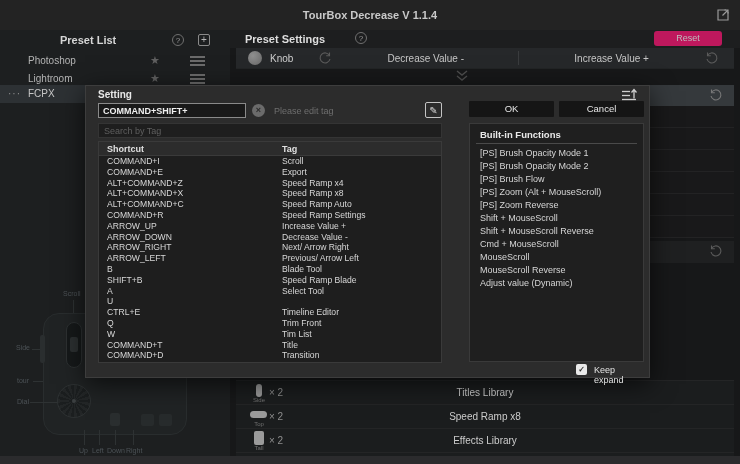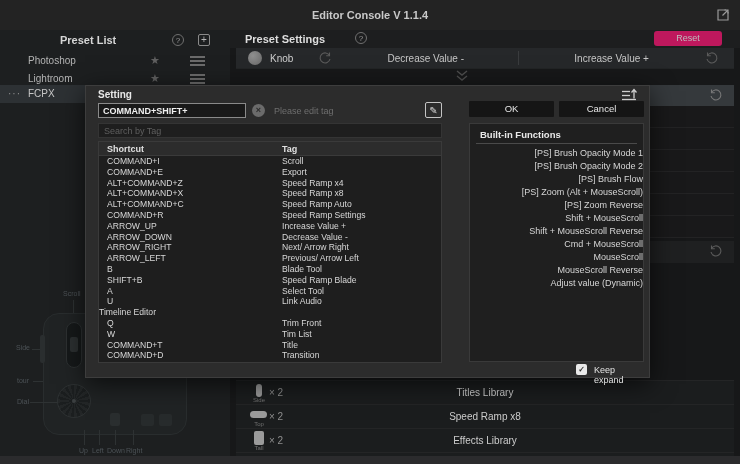--- a/index.html
+++ b/index.html
@@ -117,36 +117,36 @@
 
   .ok-btn, .cancel-btn { top:15px; width:85px; height:16px; background:#151515;
     color:#e6e6e6; font-size:9.5px; text-align:center; line-height:16px; border-radius:1px; }
   .ok-btn { left:383px; } .cancel-btn { left:473px; }
 
   .builtin { left:383px; top:37px; width:175px; height:239px; background:#1f1f1f;
     border:1px solid #3a3a3a; }
   .bi-title { left:10px; top:5px; font-size:9.5px; font-weight:bold; color:#e8e8e8; }
   .bi-rule { left:6px; top:19px; width:161px; height:1px; background:#4a4a4a; }
   .bi-list { left:0; top:23px; width:173px; }
-  .bi-item { height:13px; line-height:13px; padding-left:10px; font-size:9px; color:#d6d6d6; white-space:nowrap;text-align:right; }
+  .bi-item { height:13px; line-height:13px; padding-left:10px; font-size:9px; color:#d6d6d6; white-space:nowrap; }
 
   .keep-row { left:490px; top:277px; width:70px; height:13px; }
   .keep-cb { left:0; top:1px; width:11px; height:11px; background:#e9e9e9; border-radius:2px;
     color:#2b2b2b; font-size:8px; font-weight:bold; text-align:center; line-height:11px; }
   .keep-label { left:18px; top:2px; font-size:9px; color:#e2e2e2; }
 
   svg { display:block; }
 </style>
 </head>
 <body>
 
 <div id="app">
 
   <div class="abs titlebar">
-    <div class="title">Editor Console V 1.1.4</div>
+    <div class="title">TourBox Decrease V 1.1.4</div>
     <div class="abs export-ic">
       <svg width="14" height="14" viewBox="0 0 14 14">
         <path d="M10 2 H2 V12 H12 V4" fill="none" stroke="#9a9a9a" stroke-width="1.2"></path>
         <path d="M6.5 7.5 L12 2 M8.5 2 H12 V5.5" fill="none" stroke="#9a9a9a" stroke-width="1.2"></path>
       </svg>
     </div>
   </div>
 
   <div class="abs left-panel">
     <div class="abs pl-header">
@@ -383,24 +383,24 @@
             <span class="sc-col-t">Speed Ramp Blade</span>
           </div>
 
           <div class="sc-row">
             <span class="sc-col-k">A</span>
             <span class="sc-col-t">Select Tool</span>
           </div>
 
           <div class="sc-row">
             <span class="sc-col-k">U</span>
-            <span class="sc-col-t">Link Audio</span>
-          </div>
-
-          <div class="sc-row">
+          </div>
+
+          <div class="sc-row">
+            <span class="sc-col-k">CTRL+E</span>
             <span class="sc-col-t">Timeline Editor</span>
           </div>
 
           <div class="sc-row">
             <span class="sc-col-k">Q</span>
             <span class="sc-col-t">Trim Front</span>
           </div>
 
           <div class="sc-row">
             <span class="sc-col-k">W</span>

